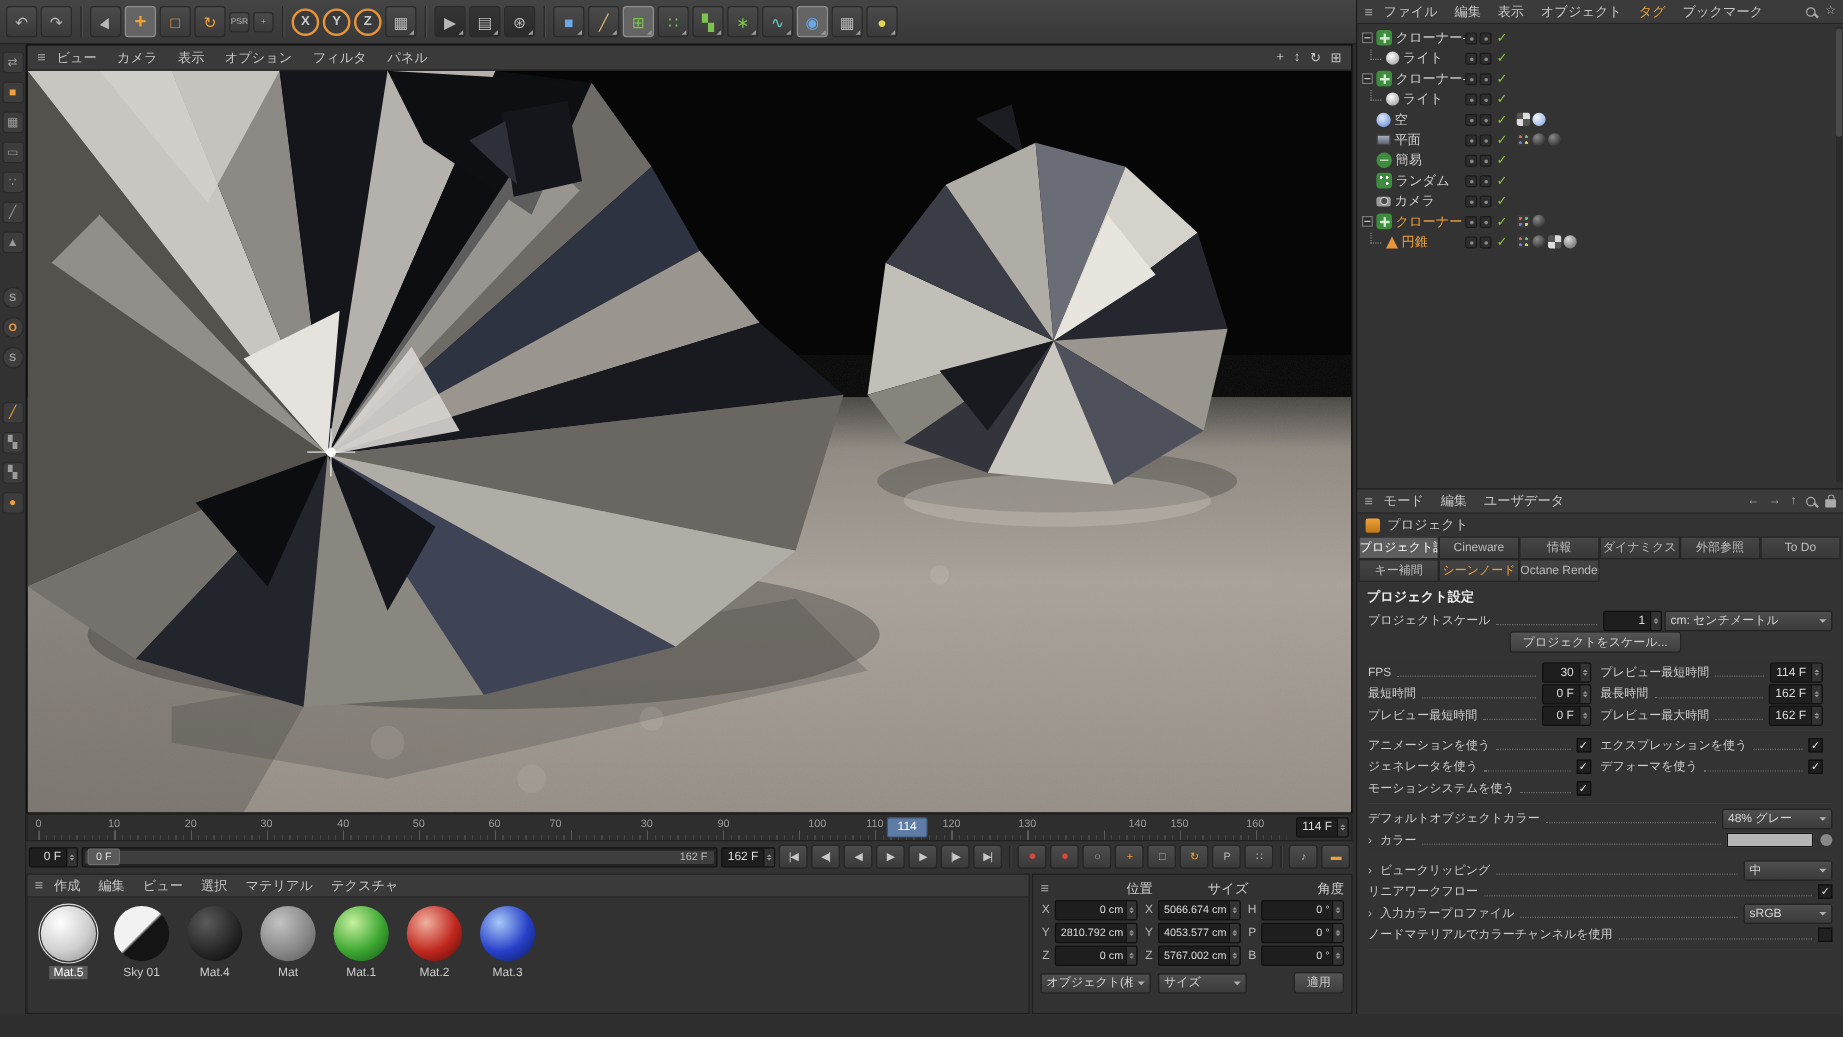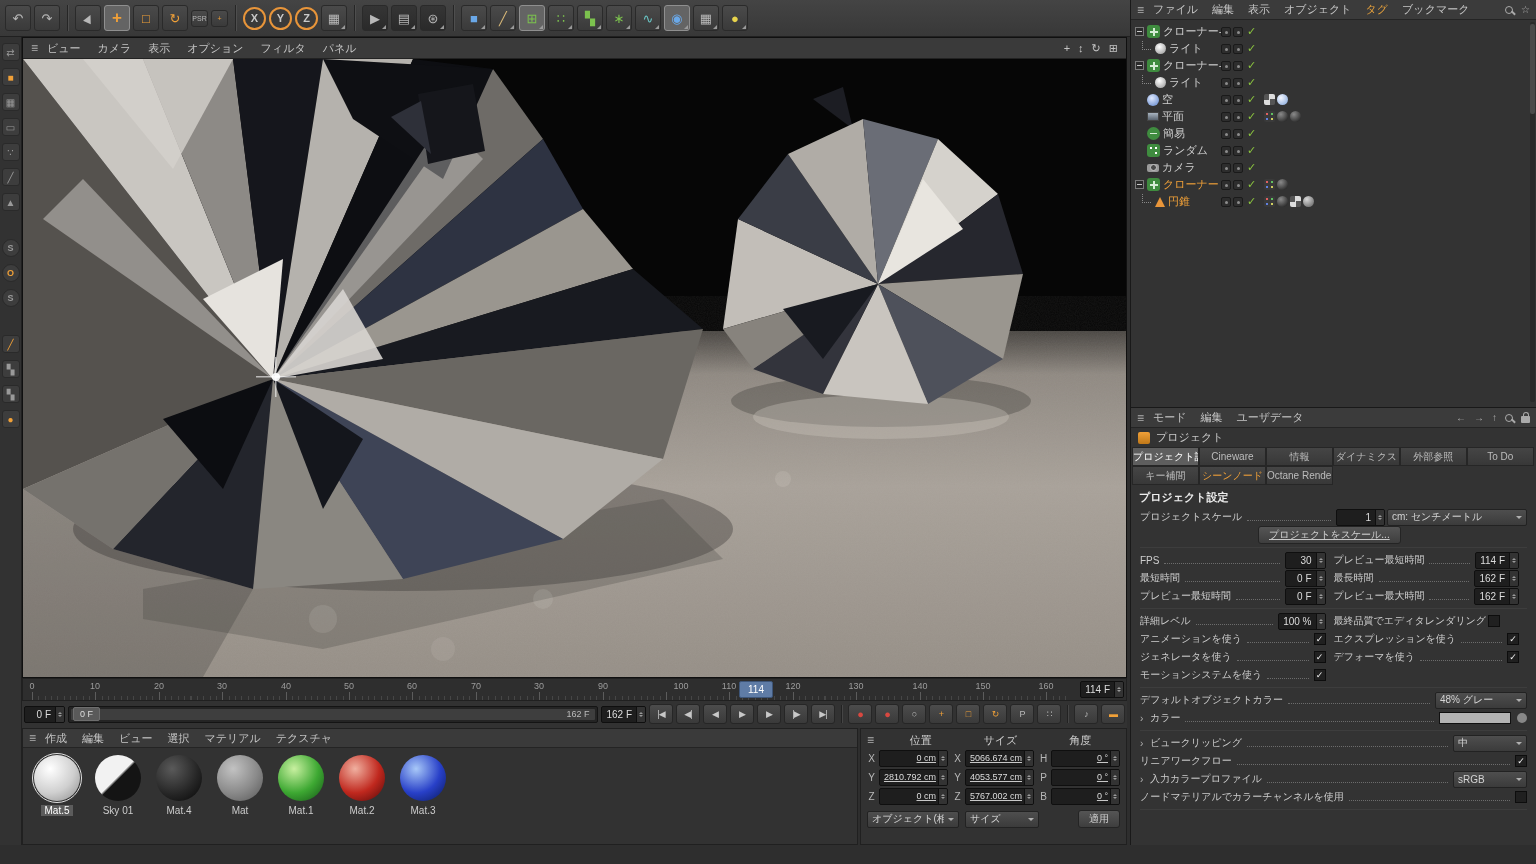--- a/index.html
+++ b/index.html
@@ -96,25 +96,25 @@
   .th-sky {background:linear-gradient(135deg,#f2f2f2 48%,#141414 52%);border-radius:50%;}
   .th-dark {background:radial-gradient(circle at 35% 30%,#5a5a5a,#242424 60%,#050505);}
   .th-noise {background:radial-gradient(circle at 35% 30%,#c2c2c2,#8a8a8a 55%,#555);}
   .th-green {background:radial-gradient(circle at 35% 30%,#c8f0a0,#3da832 55%,#145016);}
   .th-red {background:radial-gradient(circle at 35% 30%,#f0b0a0,#c0281e 55%,#500808);}
   .th-blue {background:radial-gradient(circle at 35% 30%,#a8c8f8,#2840c8 55%,#081858);}
 
   
   #coords {position:absolute;left:860px;top:728px;width:267px;height:117px;background:#323232;border:1px solid #202020;padding:2px 6px;}
   .coord-head {display:grid;grid-template-columns:14px 1fr 1fr 1fr;align-items:center;height:18px;}
-  .coord-head .gh {text-align:center;color:#cfcfcf;}
+  .coord-head .gh {text-align:right;color:#cfcfcf;}
   .coord-grid {display:grid;grid-template-columns:1fr 1fr 1fr;gap:2px 5px;margin-top:1px;}
   .cfield {display:flex;align-items:center;gap:3px;}
   .caxis {width:9px;text-align:center;color:#b8b8b8;font-size:10px;}
-  .cfield .spin {flex:1;text-decoration:underline;}
+  .cfield .spin {flex:1;}
   .cfield .spin .v {min-width:0;flex:1;font-size:9px;padding:1px 2px;}
   .coord-bottom {display:flex;gap:6px;margin-top:5px;align-items:center;}
 
   
   #right {position:absolute;left:1130px;top:0;width:406px;height:845px;background:#333;border-left:1px solid #191919;}
   .om {position:relative;height:408px;border-bottom:1px solid #191919;}
   .pm-menu {height:20px;background:#3b3b3b;border-bottom:1px solid #242424;display:flex;align-items:center;padding:0 6px;}
   .pm-menu .mi {margin-right:10px;}
   .pm-right {margin-left:auto;display:flex;gap:8px;align-items:center;color:#b0b0b0;font-size:10px;}
   .om-tree {padding-top:3px;}
@@ -164,21 +164,21 @@
   .am-body {padding:1px 9px 0 9px;font-size:10px;}
   .arow {display:flex;align-items:center;height:18px;gap:2px;}
   .acols {display:flex;height:18px;}
   .acol {width:50%;display:flex;align-items:center;gap:2px;padding-right:8px;}
   .lbl {white-space:nowrap;color:#cdcdcd;overflow:hidden;}
   .gt {color:#b0b0b0;font-size:10px;width:8px;flex:none;}
   .spin.sm .v {min-width:38px;}
   .w120 {width:140px;flex:none;}
   .w92 {width:92px;flex:none;}
   .w74 {width:74px;flex:none;}
-  .center-btn {padding-left:118px;text-decoration:underline;}
+  .center-btn {padding-left:118px;}
   .swatch {width:72px;height:12px;background:#b4b4b4;border:1px solid #101010;flex:none;cursor:pointer;}
   .eyedrop {width:10px;height:10px;border-radius:50%;background:#888;margin-left:4px;flex:none;cursor:pointer;}
   .preset-row {display:flex;gap:10px;margin-top:4px;}
 
   
   #statusbar {position:absolute;left:0;top:845px;width:1536px;height:19px;background:#333;border-top:1px solid #1c1c1c;display:flex;align-items:center;gap:7px;padding:0 4px;font-size:10px;}
   .status-icon {width:12px;height:12px;background:#2a2a2a;border:1px solid #1a1a1a;border-radius:2px;position:relative;flex:none;}
   .status-icon::after {content:"";position:absolute;inset:3px;background:#6a8a4a;border-radius:1px;}
   .progress {width:150px;height:11px;background:#222;border:1px solid #555;flex:none;position:relative;}
   .progress .fill {position:absolute;left:1px;top:1px;bottom:1px;width:38%;background:linear-gradient(#f4f4f4,#c8c8c8);}
@@ -348,28 +348,28 @@
 
   <div id="timeline">
     <div class="ruler">
       <span class="tick" style="left:9px">0</span>
       <span class="tick" style="left:72px">10</span>
       <span class="tick" style="left:136px">20</span>
       <span class="tick" style="left:199px">30</span>
       <span class="tick" style="left:263px">40</span>
       <span class="tick" style="left:326px">50</span>
       <span class="tick" style="left:389px">60</span>
-      <span class="tick" style="left:453px">70</span>
+      <span class="tick" style="left:440px">70</span>
       <span class="tick" style="left:516px">30</span>
       <span class="tick" style="left:580px">90</span>
       <span class="tick" style="left:658px">100</span>
       <span class="tick" style="left:706px">110</span>
       <span class="tick" style="left:770px">120</span>
       <span class="tick" style="left:833px">130</span>
-      <span class="tick" style="left:897px">140</span>
+      <span class="tick" style="left:925px">140</span>
       <span class="tick" style="left:960px">150</span>
       <span class="tick" style="left:1023px">160</span>
       <div class="playhead">114</div>
       <div class="spin framebox">
           <span class="v">114 F</span>
           <span class="arr"></span>
         </div>
     </div>
     <div class="transport">
       <div class="spin">
@@ -752,34 +752,20 @@
               <span class="leader"></span>
               <span class="spin">
                 <span class="v">162 F</span>
                 <span class="arr"></span>
               </span>
             </div>
         </div>
         <div class="hr"></div>
         <div class="acols">
           <div class="acol">
-              <span class="lbl">詳細レベル</span>
-              <span class="leader"></span>
-              <span class="spin">
-                <span class="v">100 %</span>
-                <span class="arr"></span>
-              </span>
-            </div>
-          <div class="acol">
-              <span class="lbl">最終品質でエディタレンダリング</span>
-              <span class="chk"></span>
-            </div>
-        </div>
-        <div class="acols">
-          <div class="acol">
               <span class="lbl">アニメーションを使う</span>
               <span class="leader"></span>
               <span class="chk">✓</span>
             </div>
           <div class="acol">
               <span class="lbl">エクスプレッションを使う</span>
               <span class="leader"></span>
               <span class="chk">✓</span>
             </div>
         </div>

